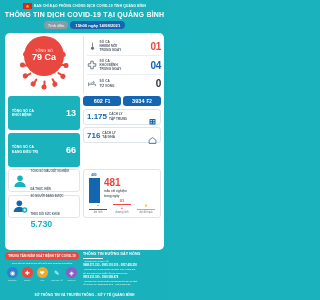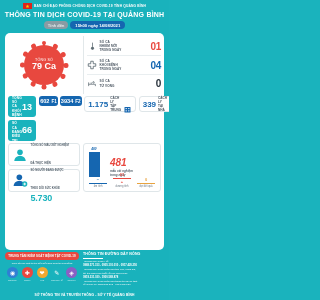--- a/index.html
+++ b/index.html
@@ -47,21 +47,21 @@
   .card {
     position: absolute; left: 5px; right: 5px; top: 33px; bottom: 50px;
     background: #ffffff; border-radius: 5px;
   }
   .card-inner { padding: 3px; height: 100%; position: relative; }
 
   
   .row1 { display: flex; gap: 3px; height: 58px; }
   .virus-wrap {
     width: 72px; position: relative;
-    display: flex; align-items: center; justify-content: center;
+    display: flex; justify-content: center;
   }
   .virus {
     width: 40px; height: 40px; border-radius: 50%;
     background: #e8483f; position: relative;
     display: flex; flex-direction: column;
     align-items: center; justify-content: center;
     color: #fff; z-index: 2;
   }
   .virus-label { font-size: 3.6px; letter-spacing: .2px; }
   .virus-num { font-size: 9px; font-weight: bold; line-height: 1.05; }
@@ -96,26 +96,26 @@
   .n-blue { color: #1566b0; }
   .n-dark { color: #26303a; }
   .divider-h { height: .6px; background: #e9eef0; margin: 0 0 0 0; }
 
   
   .row2 { display: flex; gap: 3px; margin-top: 2px; }
   .left-col { width: 72px; display: flex; flex-direction: column; gap: 2.5px; }
   .teal-box {
     background: #1ab3bd; border-radius: 3px; color: #fff;
     display: flex; align-items: center; justify-content: space-between;
-    padding: 3px 4px; height: 21px;
+    padding: 3px 4px; height: 34px;
   }
   .teal-label { font-size: 3.3px; line-height: 1.3; font-weight: bold; letter-spacing: .1px; }
   .teal-num { font-size: 9px; font-weight: bold; }
 
-  .right-col { flex: 1; display: flex; flex-direction: row; gap: 2.5px; }
+  .right-col { flex: 1; display: flex; flex-direction: column; gap: 2.5px; }
   .f-row { display: flex; gap: 2px; }
   .f-pill {
     flex: 1; background: #1566b0; color: #fff; border-radius: 3px;
     display: flex; align-items: center; justify-content: center; gap: 2px;
     padding: 2.5px 1px; height: 10px;
   }
   .f-num { font-size: 5.6px; font-weight: bold; }
   .f-tag { font-size: 4.6px; font-weight: bold; }
   .q-row {
     display: flex; align-items: center; gap: 2px;
@@ -135,21 +135,21 @@
   }
   .avatar { width: 16px; height: 16px; flex: none; }
   .test-txt { flex: 1; }
   .test-label { font-size: 2.8px; color: #55626d; line-height: 1.3; font-weight: bold; }
   .test-num { font-size: 9px; font-weight: bold; color: #1ab3bd; letter-spacing: -.2px; }
 
   .chart-box {
     flex: 1; border: .6px solid #dfe6e9; border-radius: 3px;
     padding: 3px; background: #fff; height: 48.5px; position: relative;
   }
-  .chart-head { display: flex; gap: 9px; align-items: flex-end; font-style: italic; }
+  .chart-head { display: flex; gap: 3px; align-items: center; }
   .chart-bar-area { width: 14px; position: relative; height: 30px; }
   .bar-val {
     font-size: 3.2px; color: #1566b0; font-weight: bold;
     text-align: center; margin-bottom: .5px;
   }
   .bar-main { width: 11px; background: #1566b0; margin: 0 auto; }
   .chart-hl { flex: 1; }
   .chart-num { font-size: 10px; font-weight: bold; color: #e8483f; line-height: 1; }
   .chart-sub { font-size: 3px; color: #55626d; line-height: 1.35; margin-top: 1px; font-weight: bold; }
   .chart-axis {
@@ -303,21 +303,21 @@
             <svg viewBox="0 0 24 24" width="9" height="9" fill="#1566b0">
               <rect x="4" y="5" width="16" height="15" rx="1"></rect>
               <rect x="7" y="8" width="3" height="3" fill="#fff"></rect>
               <rect x="14" y="8" width="3" height="3" fill="#fff"></rect>
               <rect x="7" y="14" width="3" height="3" fill="#fff"></rect>
               <rect x="14" y="14" width="3" height="3" fill="#fff"></rect>
             </svg>
           </span>
         </div>
         <div class="q-row">
-          <span class="q-num">339</span>
+          <span class="q-num">716</span>
           <span class="q-label" style="white-space: pre-line;">CÁCH LY
 TẠI NHÀ</span>
           <span class="q-ico">
             <svg viewBox="0 0 24 24" width="9" height="9" fill="none" stroke="#1566b0" stroke-width="2">
               <path d="M3 11l9-7 9 7v9H3z"></path>
             </svg>
           </span>
         </div>
       </div>
     </div>

